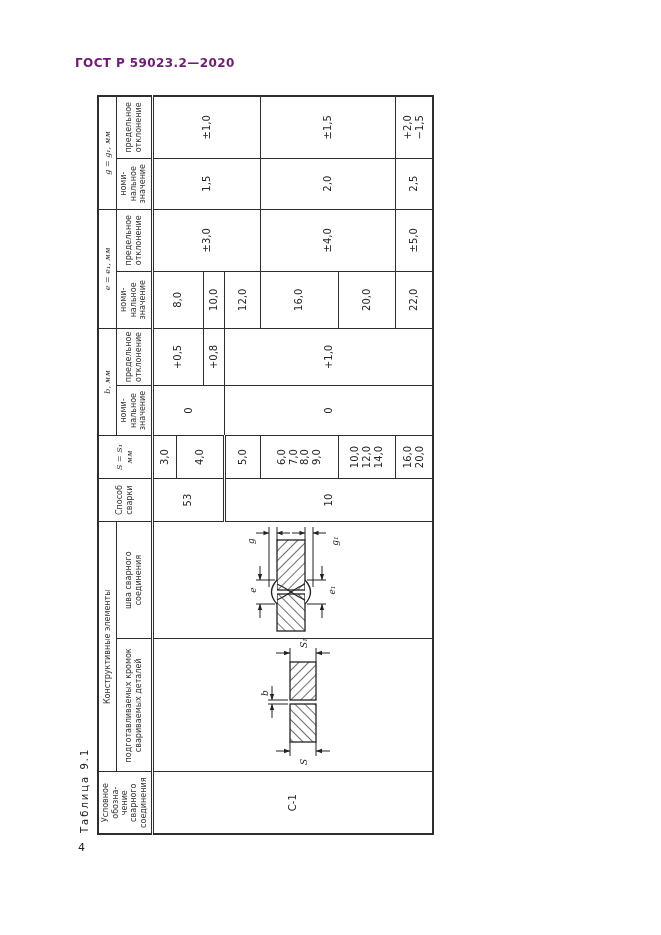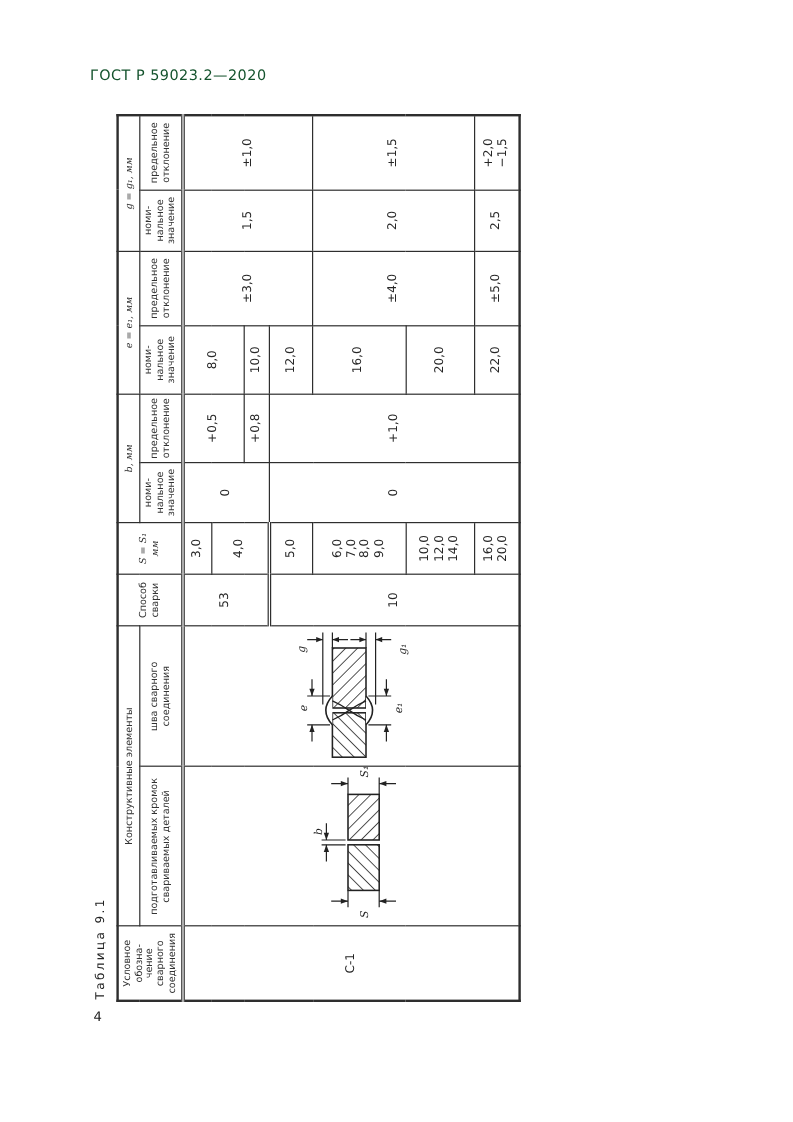--- a/index.html
+++ b/index.html
@@ -4,21 +4,21 @@
 <style>
   html,body { margin:0; padding:0; }
   body {
     width:661px; height:935px; position:relative;
     background:#ffffff; overflow:hidden;
     font-family:"DejaVu Sans","Liberation Sans",sans-serif;
     color:#2b2b2b;
   }
   .doc-header {
     position:absolute; left:75px; top:56px;
-    font-size:12px; font-weight:normal; letter-spacing:0.4px; color:#14532d;
+    font-size:12px; font-weight:bold; letter-spacing:0.4px; color:#701a75;
   }
   .page-number {
     position:absolute; left:78px; top:841px;
     font-size:11px; color:#222;
   }
   
   .rot-outer { position:absolute; left:78px; top:95px; width:318px; height:740px; }
   .rot-inner {
     width:740px; height:318px;
     transform-origin:0 0;

